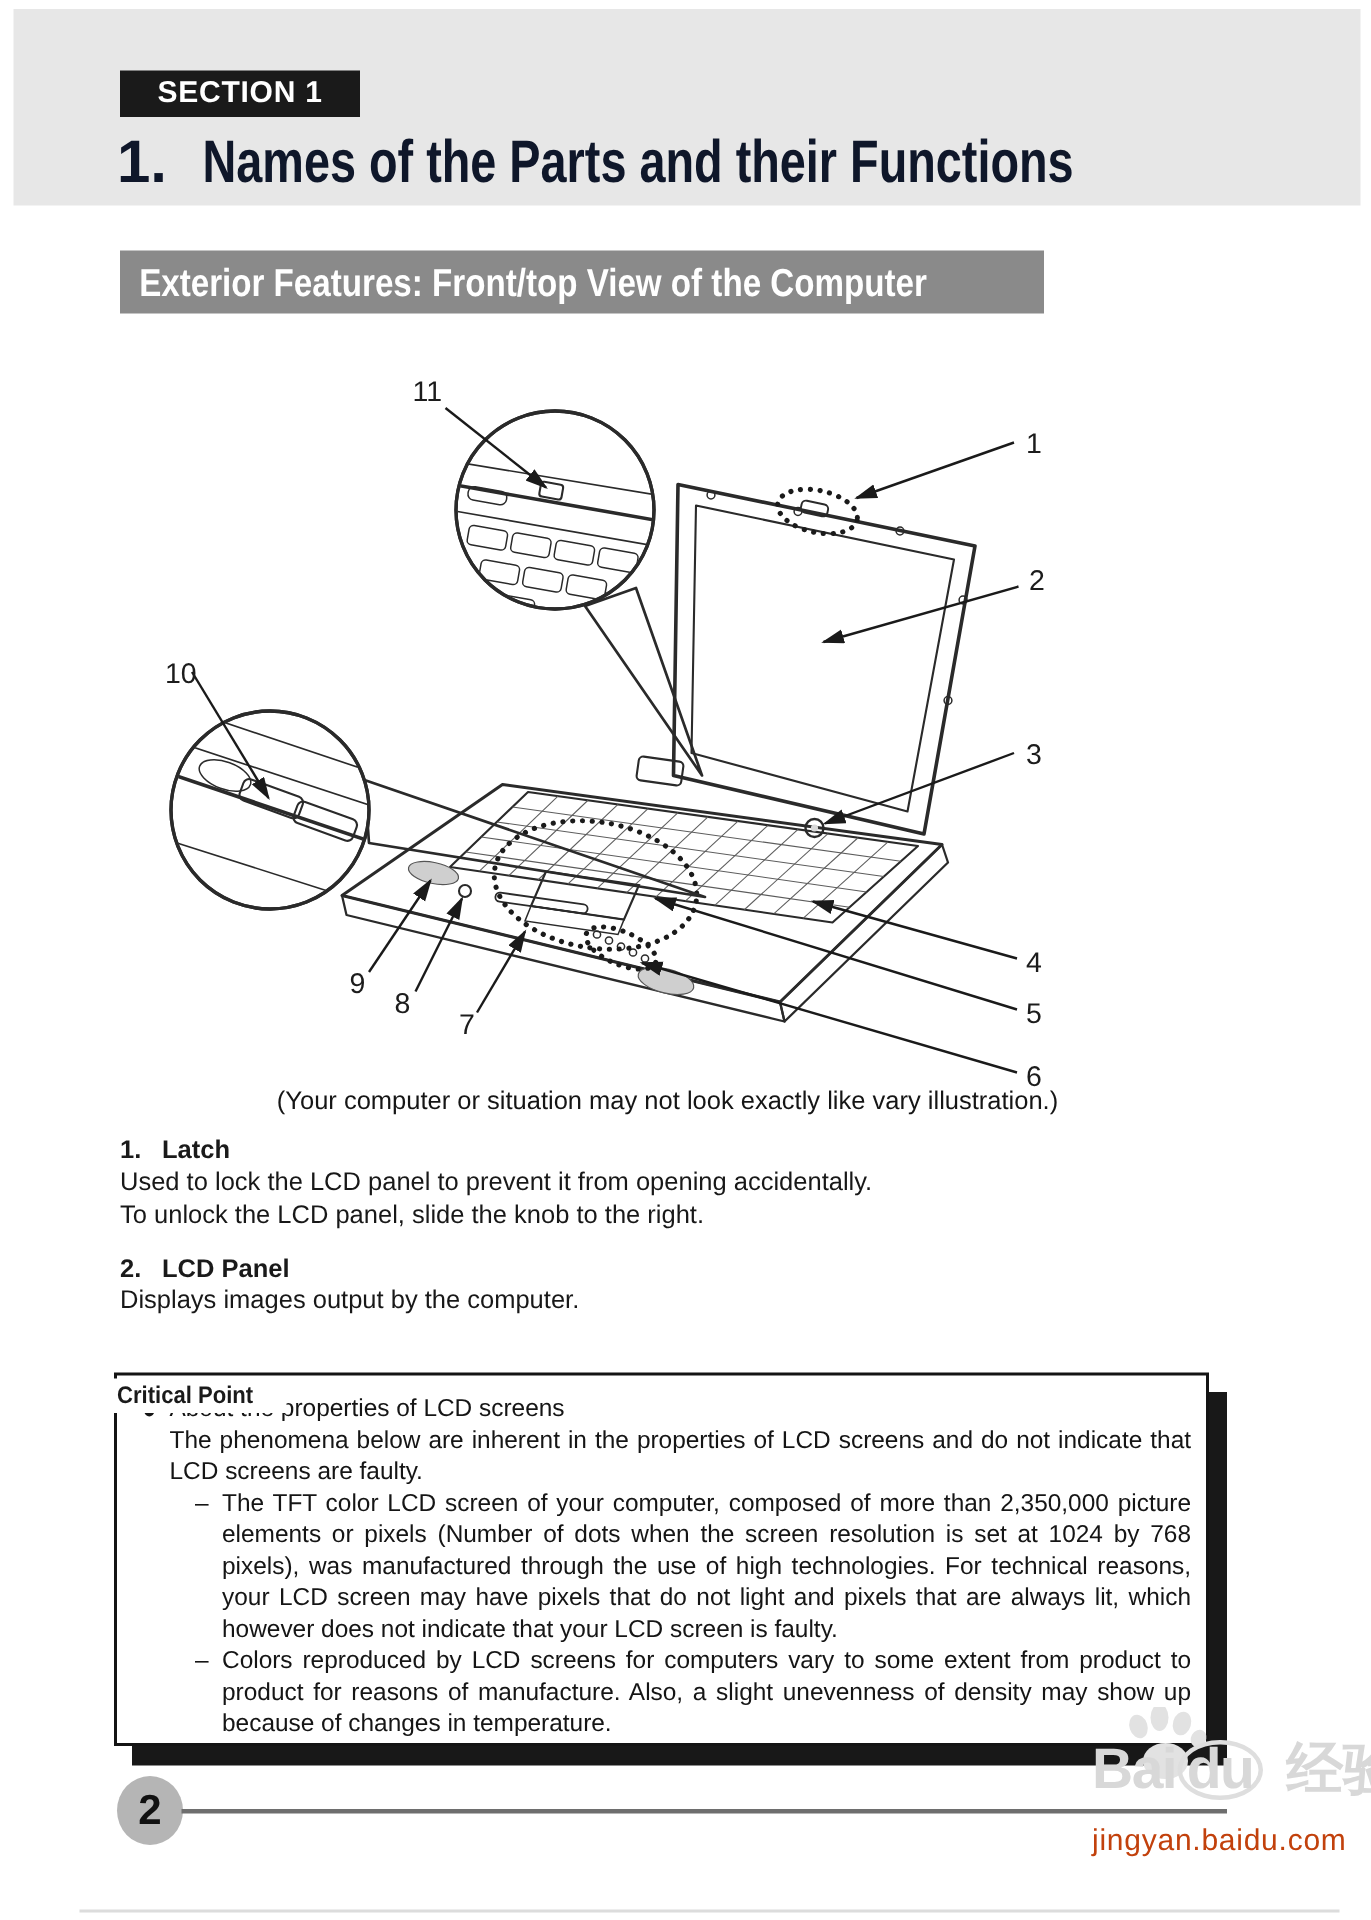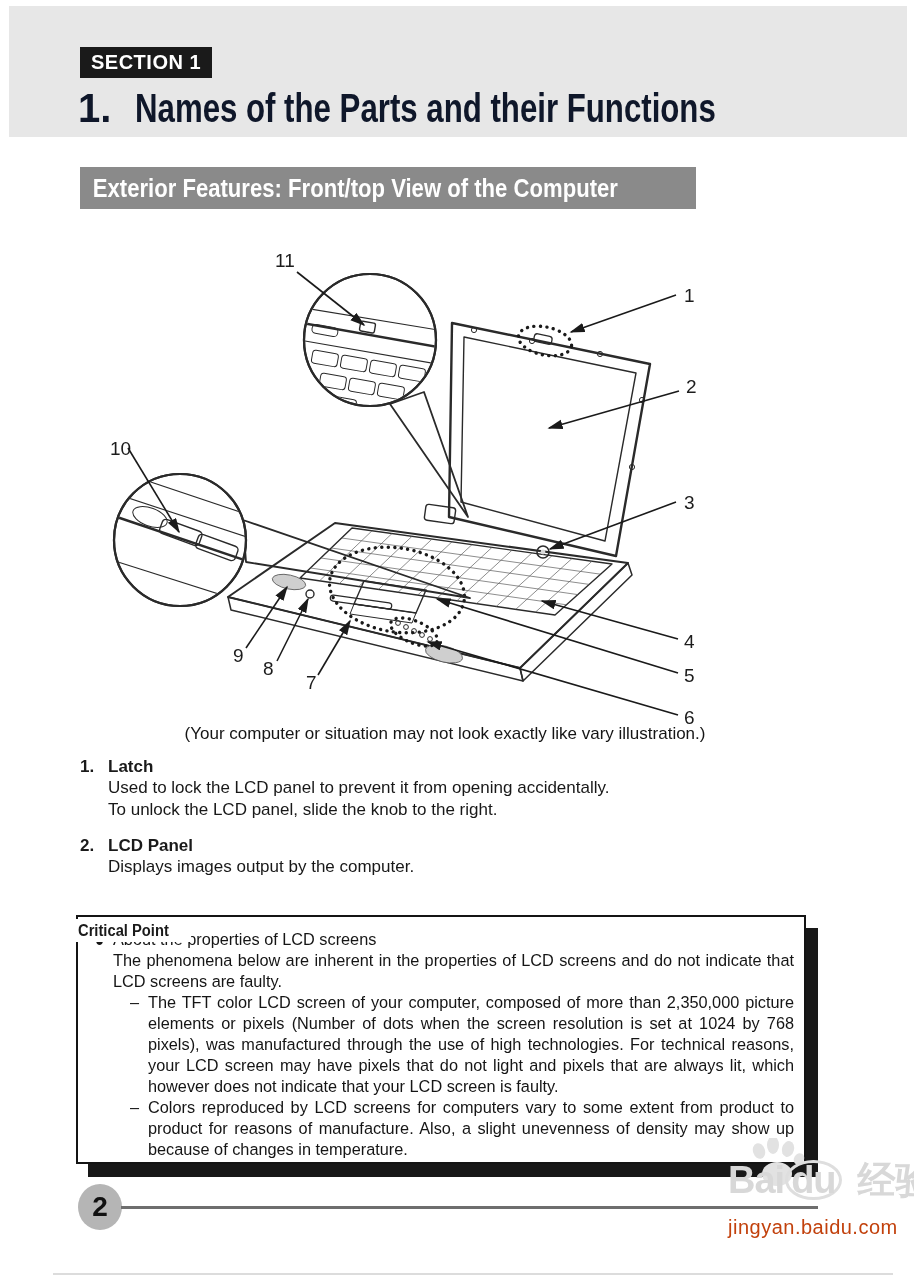--- a/index.html
+++ b/index.html
@@ -2,38 +2,38 @@
 <html><head>
 <meta charset="utf-8">
 <style>
   html,body{margin:0;padding:0;background:#fff;}
   #page{position:relative;width:914px;height:1280px;background:#fff;overflow:hidden;
         font-family:"Liberation Sans",sans-serif;color:#1a1a1a;}
 
   
   .band{position:absolute;left:9px;top:6px;width:898px;height:131px;background:#e7e7e7;}
   .badge{position:absolute;left:80px;top:47px;background:#1a1a1a;color:#fff;
-         font-weight:bold;font-size:20px;line-height:31px;padding:0 11px;letter-spacing:.5px;}
+         font-weight:bold;font-size:20px;line-height:31px;padding:0 25px;letter-spacing:.5px;}
   .title{position:absolute;left:78px;top:86px;white-space:nowrap;font-weight:bold;
          font-size:40px;color:#0f172a;}
   .title .tnum{display:inline-block;margin-right:24px;}
   .title .tsquish{display:inline-block;transform:scaleX(.78);transform-origin:left;}
   .banner{position:absolute;left:80px;top:167px;width:616px;height:42px;background:#8a8a8a;}
   .banner span{display:inline-block;color:#fff;font-weight:bold;font-size:26px;line-height:42px;
          padding-left:15px;white-space:nowrap;transform:scaleX(.85);transform-origin:left;}
 
   
   #fig{position:absolute;left:0;top:230px;width:914px;height:500px;}
   .caption{position:absolute;left:0;top:724px;width:890px;text-align:center;font-size:17px;color:#151515;}
 
   
   .item{position:absolute;left:80px;right:90px;}
   .item-head{font-weight:bold;font-size:17px;line-height:21px;}
   .inum{display:inline-block;width:28px;}
-  .item-body{margin-left:28px;font-size:17px;line-height:21.5px;color:#181818;}
+  .item-body{font-size:17px;line-height:21.5px;color:#181818;}
 
   
   .cp-head{position:absolute;left:76px;top:895px;z-index:3;background:#fff;height:23px;
            padding:0 14px 0 2px;font-weight:bold;font-size:16px;line-height:23px;margin-top:24px;}
   .cp-head span{display:inline-block;transform:scaleX(.92);transform-origin:left;white-space:nowrap;}
   .cp-box{position:absolute;left:76px;top:915px;width:726px;height:245px;background:#fff;
           border:2px solid #141414;box-shadow:12px 13px 0 #181818;z-index:2;}
   .cp-content{padding:12px 10px 0 18px;font-size:16.3px;line-height:21px;color:#151515;}
   .cp-bullet{position:relative;padding-left:17px;}
   .cp-marker{position:absolute;left:-1px;top:1px;font-size:15px;}

